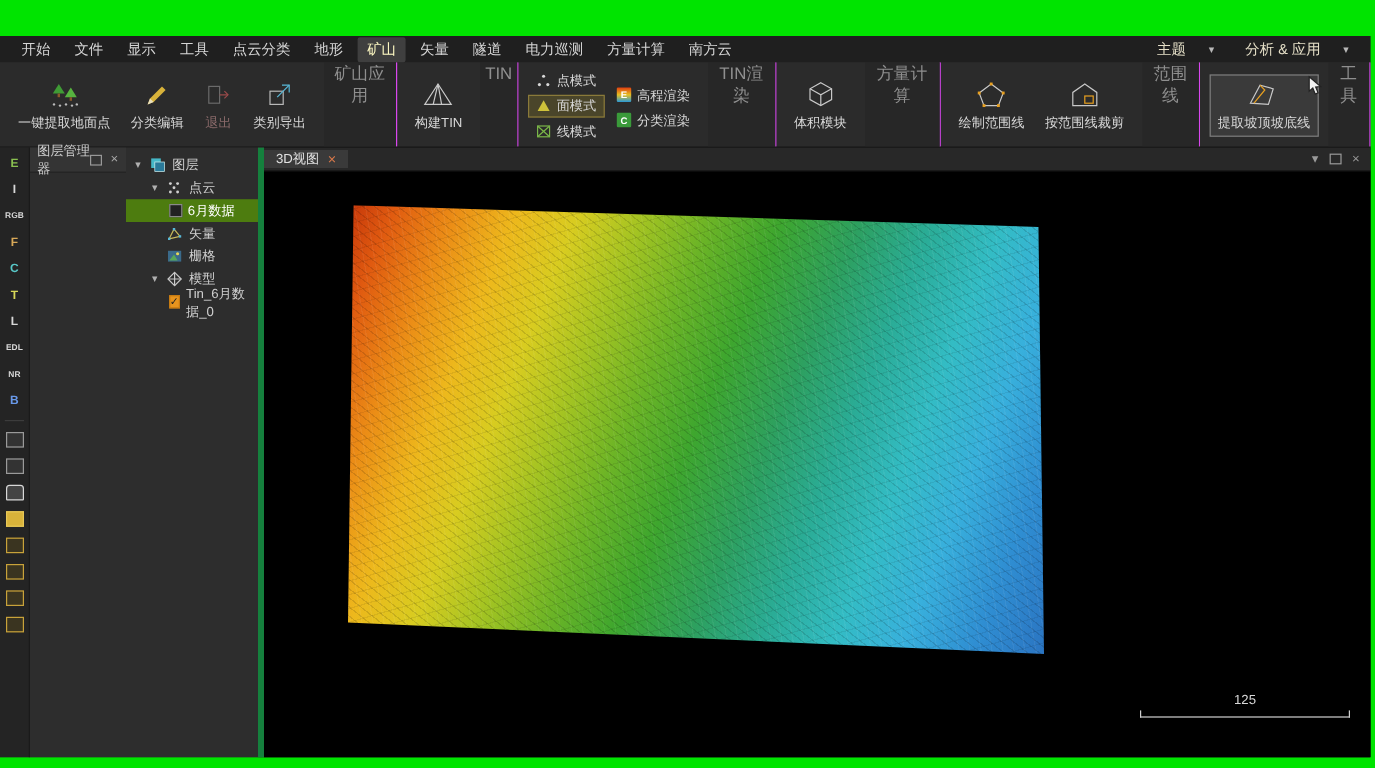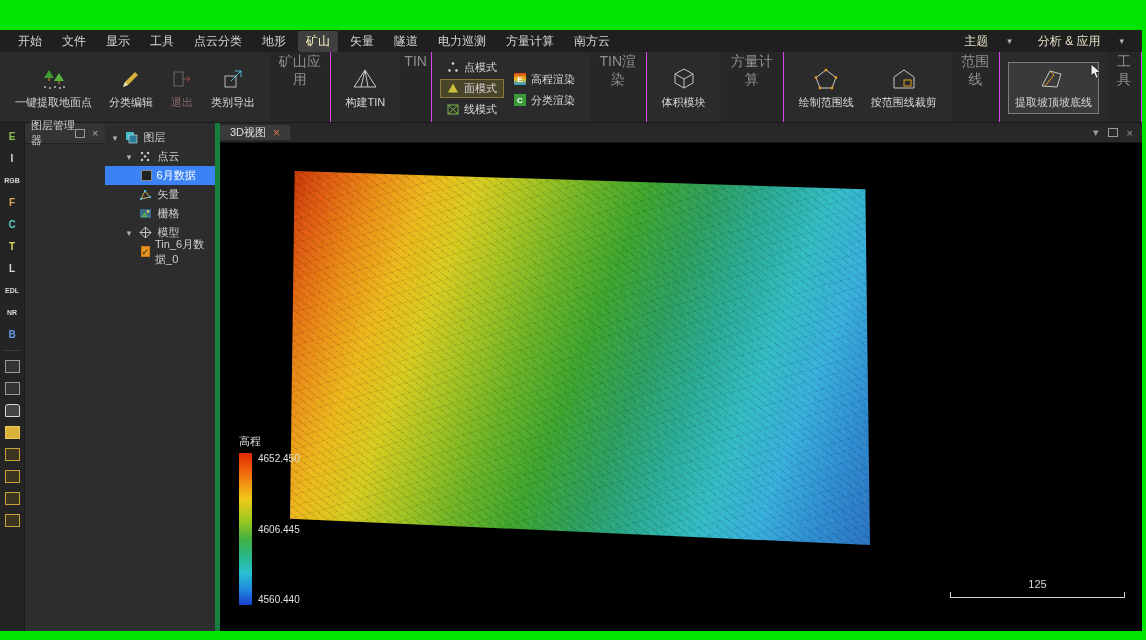--- a/index.html
+++ b/index.html
@@ -64,21 +64,21 @@
   
   .layerpanel{width:190px;background:#2d2d2d;border-right:5px solid #15803d;
     display:flex;flex-direction:row;flex:0 0 auto;font-size:11px;}
   .ph{height:20px;background:#343434;display:flex;align-items:center;
     padding:0 6px;color:#cfcfcf;border-bottom:1px solid #222;}
   .ph-icons{margin-left:auto;display:flex;gap:7px;align-items:center;color:#aaa;}
   .sq{width:8px;height:7px;border:1px solid #999;display:inline-block;}
   .tree{padding:5px 0;color:#d0d0d0;}
   .trow{height:19px;display:flex;align-items:center;gap:5px;padding-right:4px;}
   .lvl0{padding-left:6px;} .lvl1{padding-left:20px;} .lvl2{padding-left:36px;}
-  .trow.selected{background:#3b82f6;color:#fff;}
+  .trow.selected{background:#4d7c0f;color:#fff;}
   .arrow{width:9px;font-size:9px;color:#b0b0b0;text-align:center;}
   .arrow.blank{visibility:hidden;}
   .ticon{width:14px;display:flex;align-items:center;justify-content:center;}
   .cb{width:11px;height:11px;border:1px solid #8a8a8a;background:#222;box-sizing:border-box;
     display:inline-flex;align-items:center;justify-content:center;font-size:9px;color:#222;}
   .cb.checked{background:#e8941e;border-color:#c87a10;font-weight:bold;}
 
   
   .viewport{flex:1;display:flex;flex-direction:column;background:#000;min-width:0;}
   .vtabs{height:19px;background:#282828;display:flex;align-items:center;border-bottom:1px solid #111;flex:0 0 auto;}
@@ -473,31 +473,20 @@
         <div class="vctrls">
           <span>▾</span>
           <span class="sq"></span>
           <span>×</span>
         </div>
       </div>
 
       <div class="vcanvas">
         <div class="terrain"></div>
 
-        <div class="legend">
-          <div class="legend-title">高程</div>
-          <div class="legend-body">
-            <div class="legend-bar"></div>
-            <div class="legend-ticks">
-              <span>4652.450</span>
-              <span>4606.445</span>
-              <span>4560.440</span>
-            </div>
-          </div>
-        </div>
 
         <div class="scalebar">
           <div class="scale-label">125</div>
           <div class="scale-line"></div>
         </div>
       </div>
     </div>
 
   </div>
 

